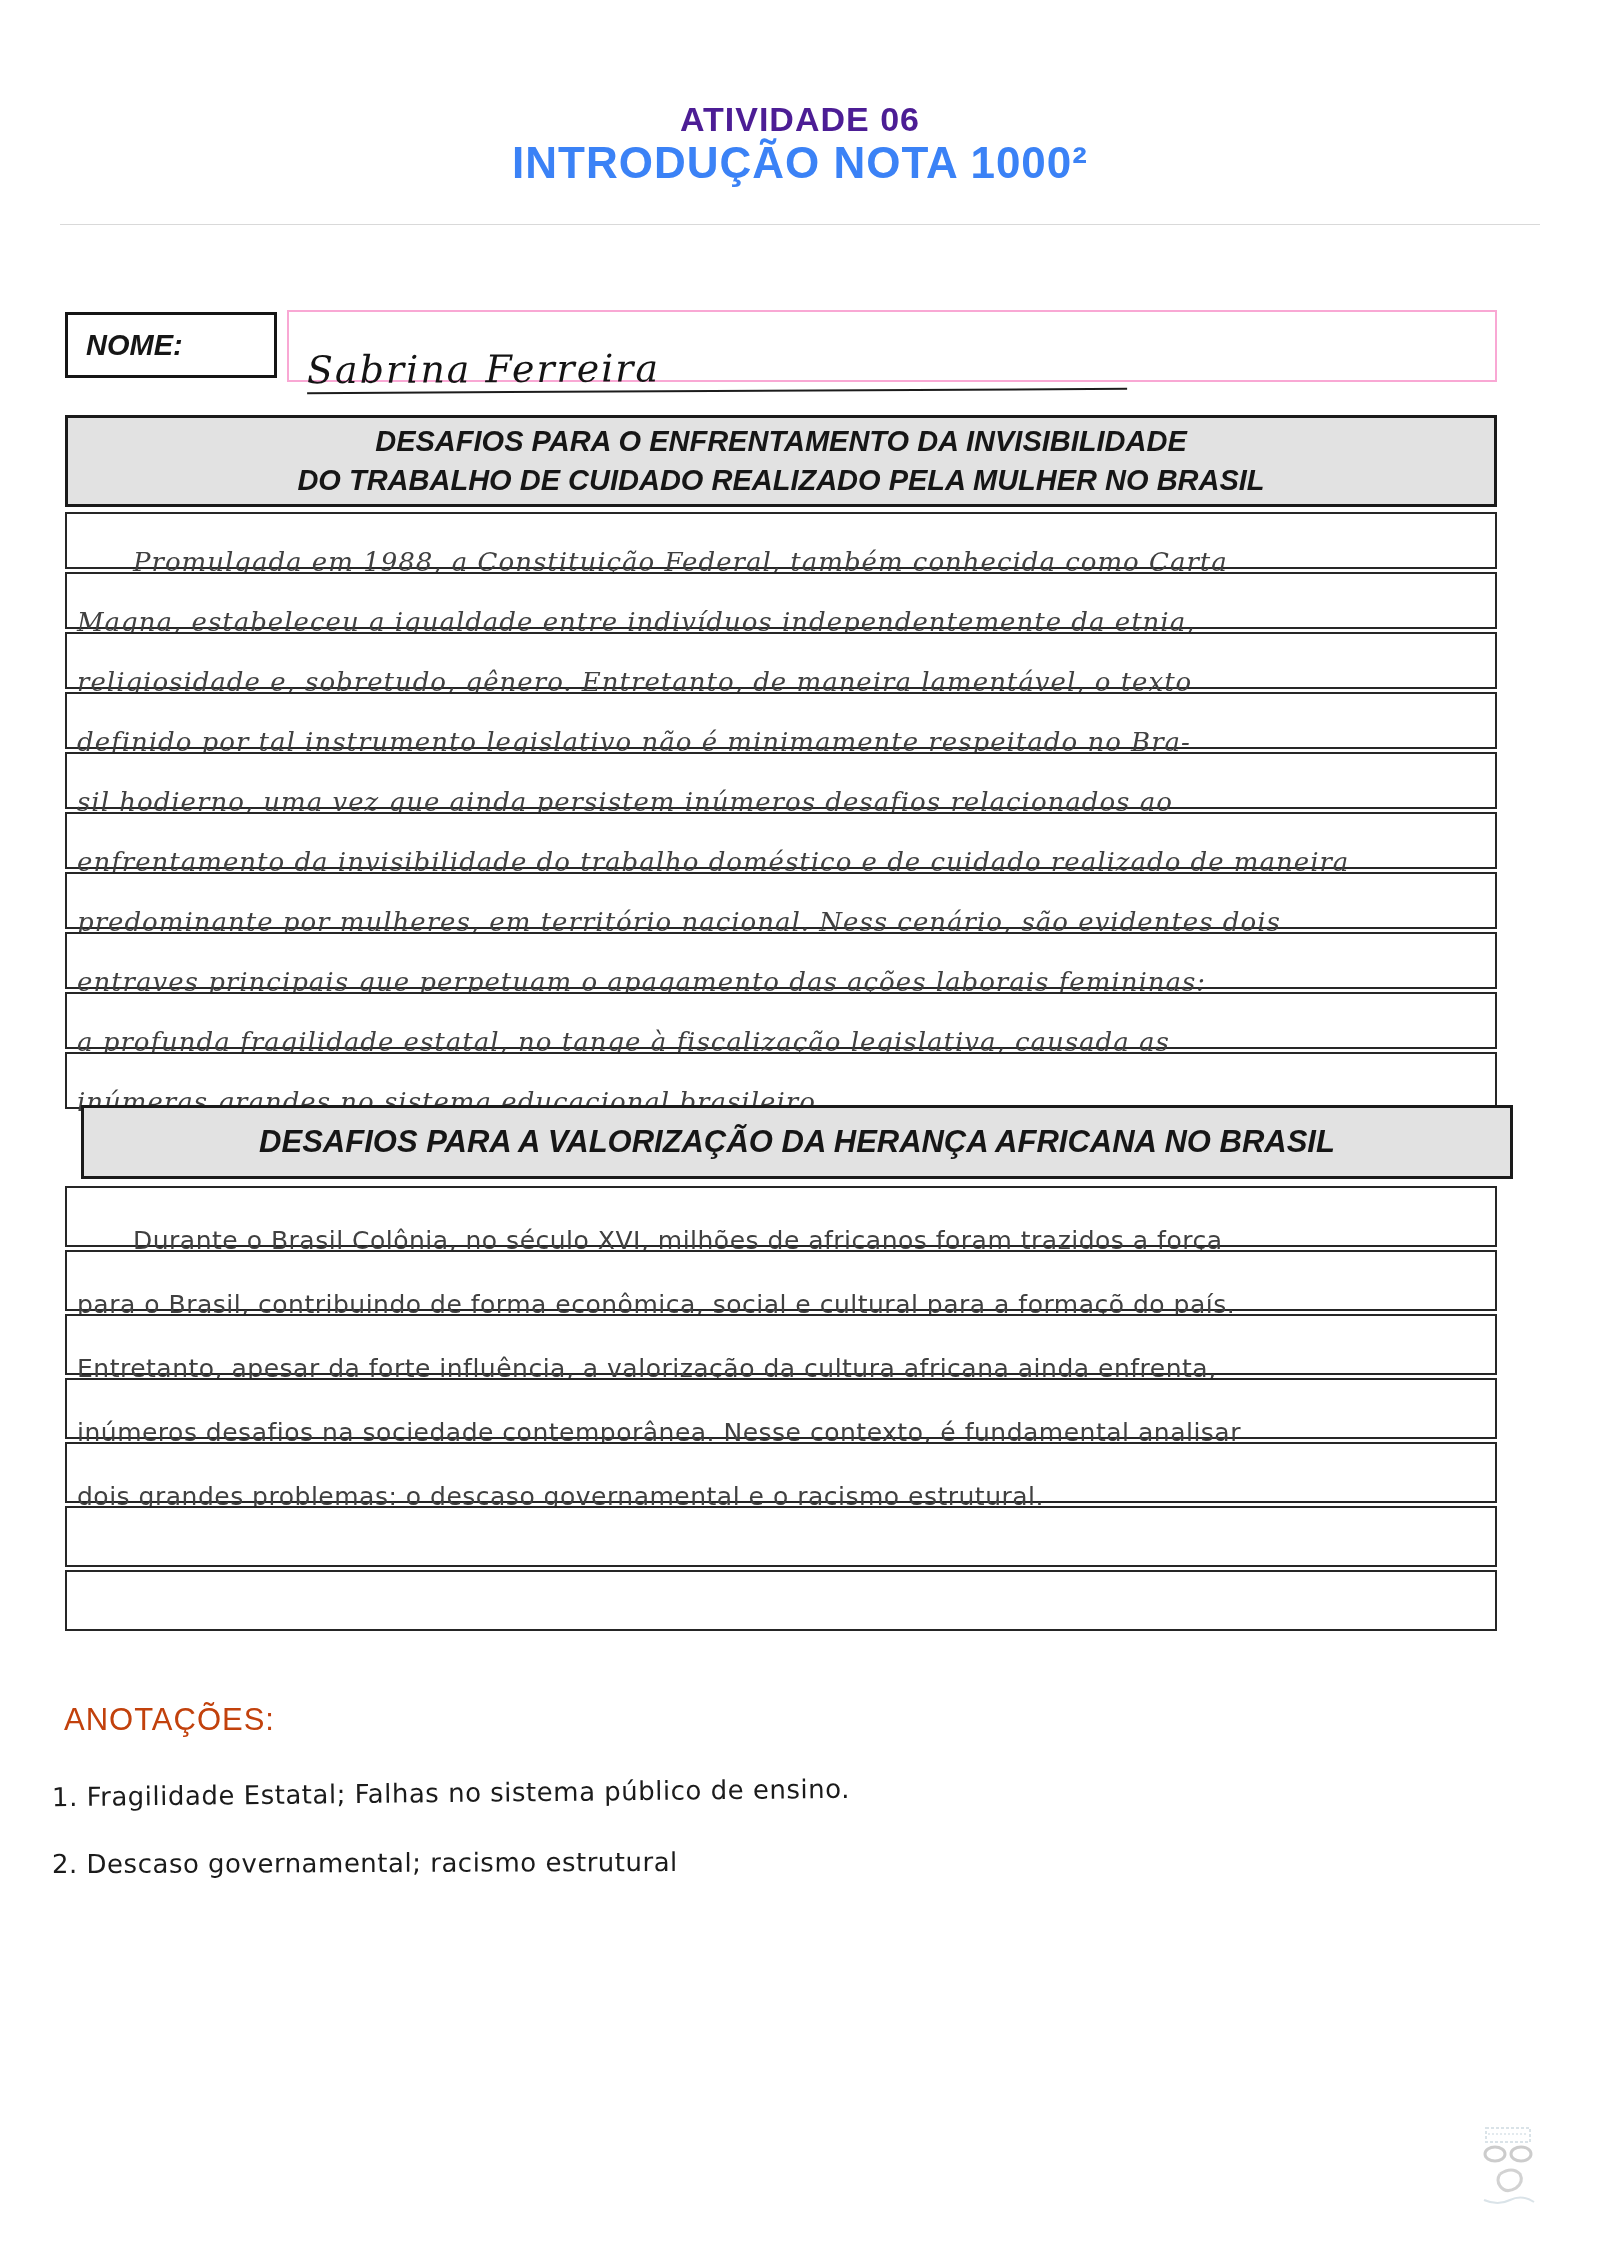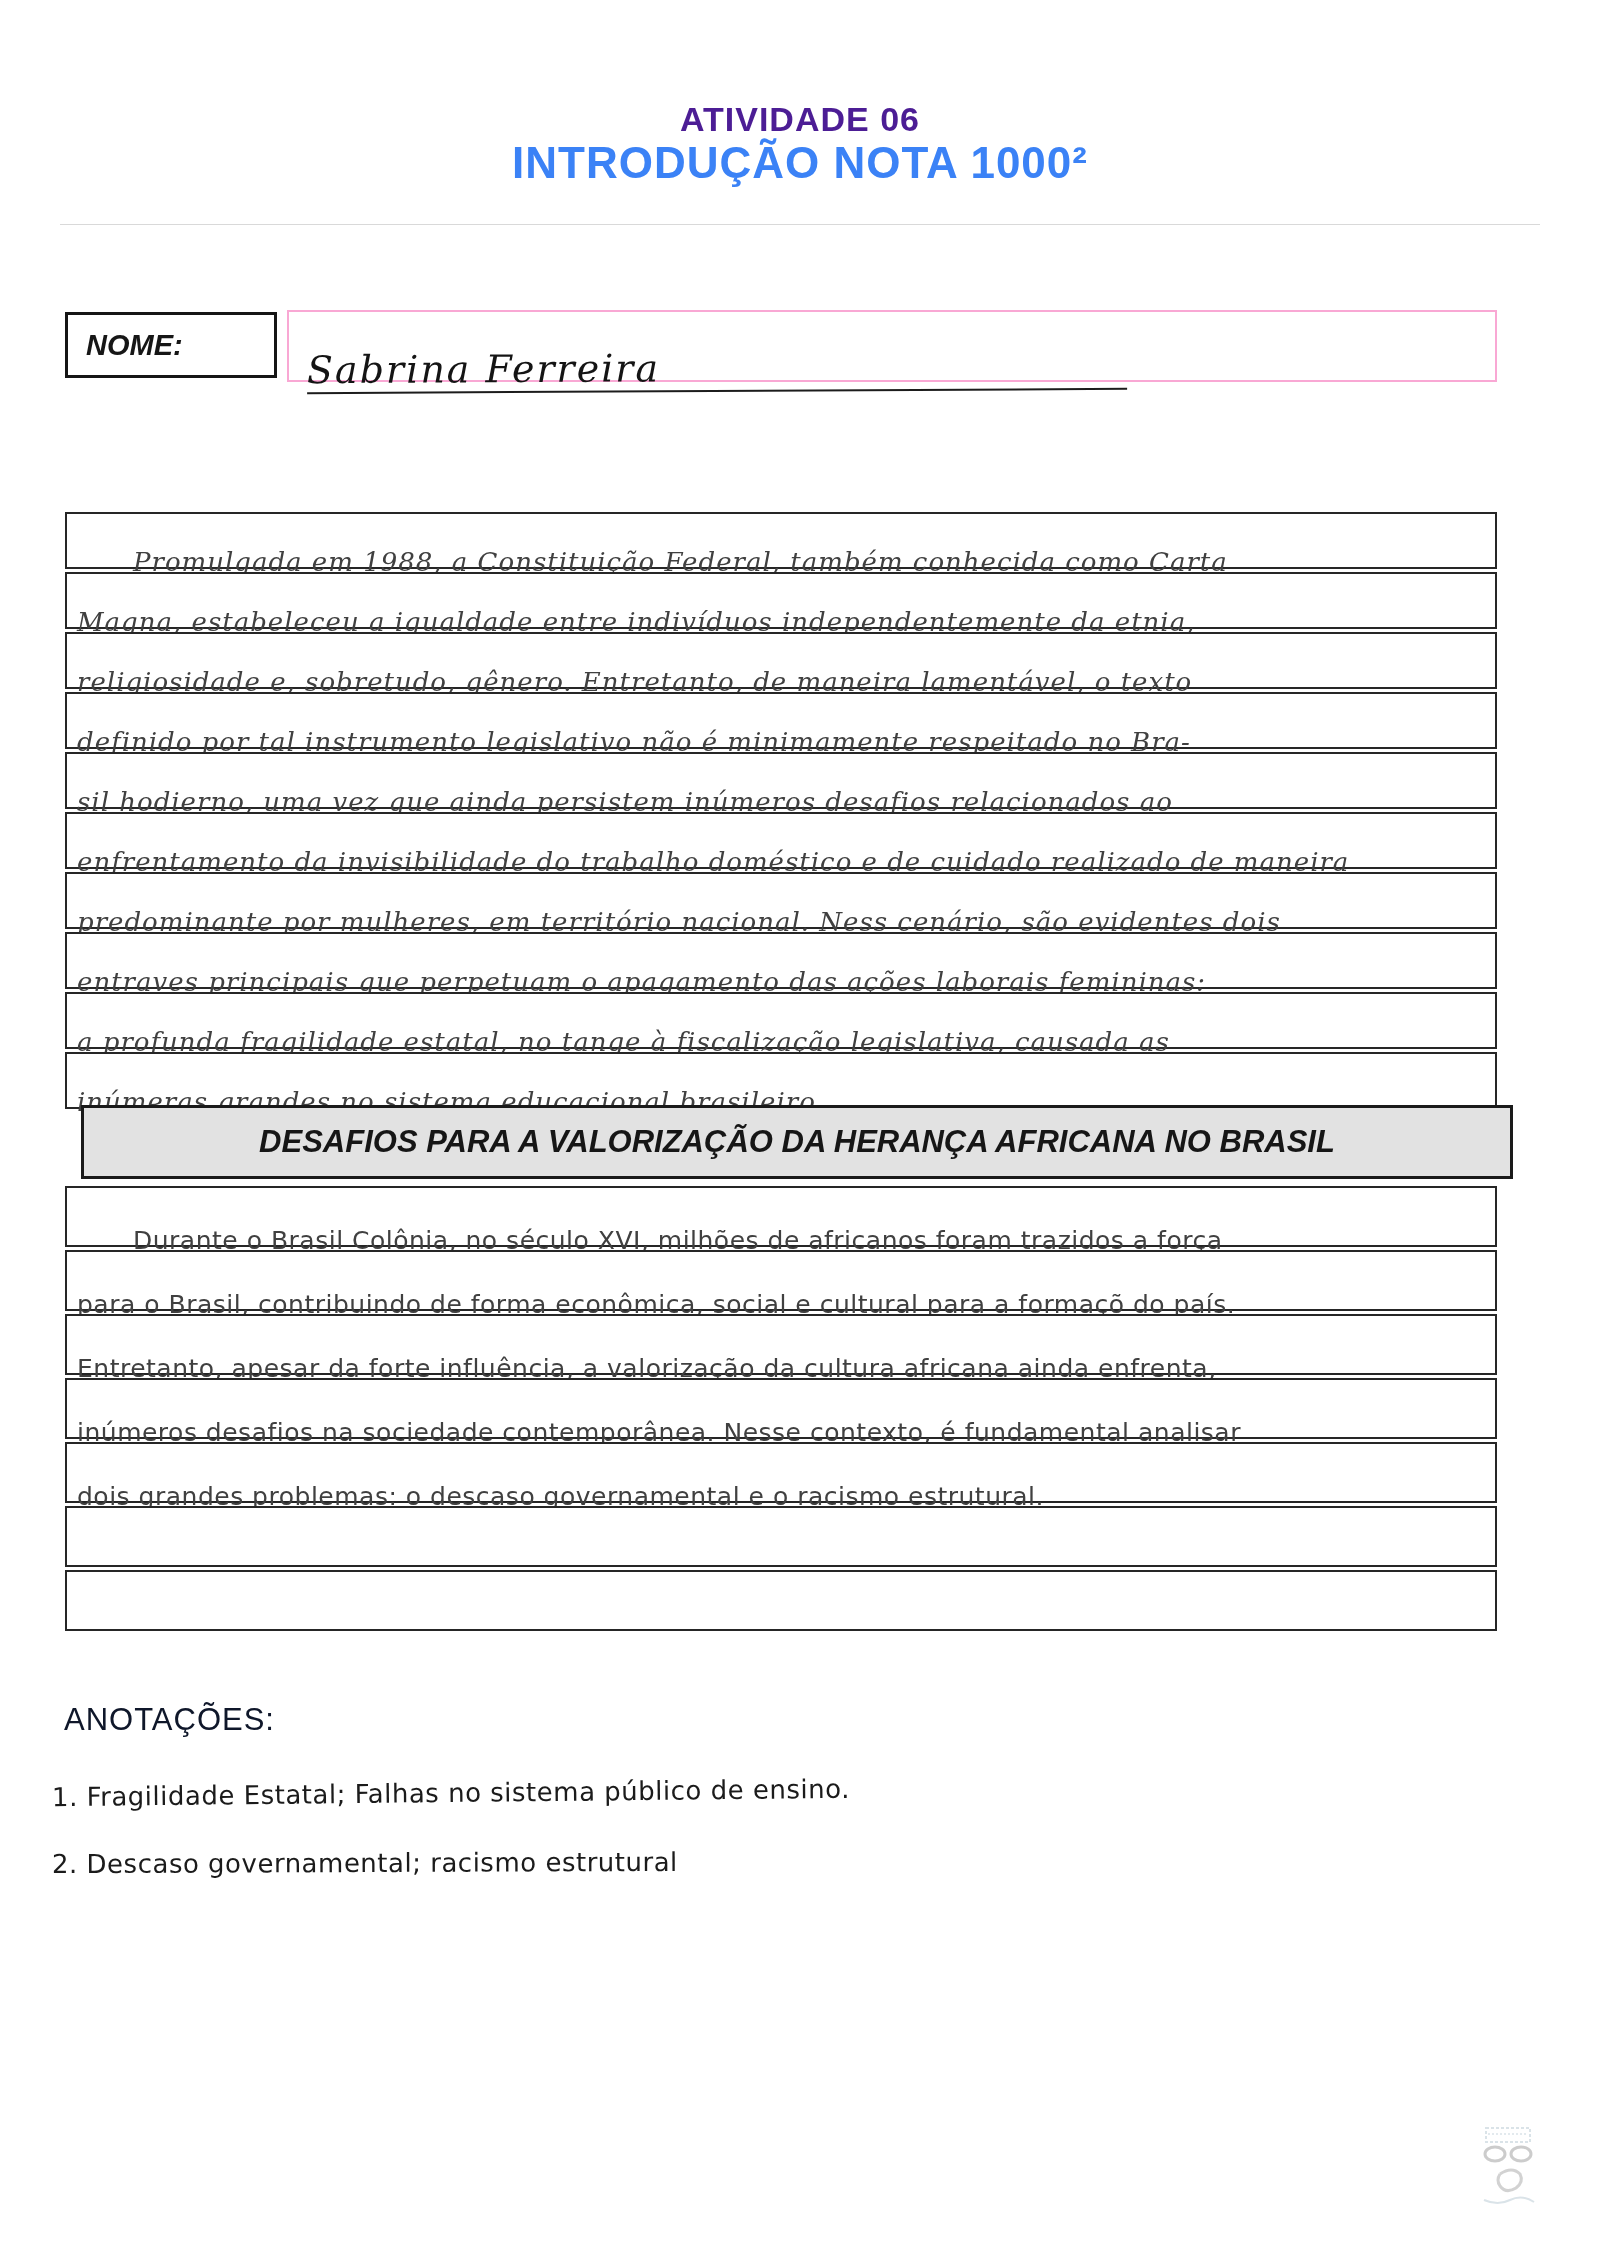--- a/index.html
+++ b/index.html
@@ -77,21 +77,21 @@
     font-size:26px;letter-spacing:1px;
   }
   .hand-print .w-text{
     font-family:"DejaVu Sans", sans-serif;
     font-size:25px;letter-spacing:0.5px;
   }
   .w-row.indent .w-text{left:66px;}
   
   .annotations-label{
     position:absolute;top:1702px;left:64px;
-    font-size:31px;font-weight:400;letter-spacing:1px;color:#0f172a;
+    font-size:31px;font-weight:400;letter-spacing:1px;color:#c2410c;
   }
   .note{
     position:absolute;left:52px;
     font-family:"DejaVu Sans", sans-serif;
     font-size:26px;color:#1b1b1b;letter-spacing:0.5px;white-space:nowrap;
   }
   .note-1{top:1778px;transform:rotate(-0.6deg);}
   .note-2{top:1848px;transform:rotate(-0.2deg);}
   
   .stamp{
@@ -108,20 +108,24 @@
   <div class="main-title">INTRODUÇÃO NOTA 1000²</div>
   <div class="header-divider"></div>
 
   <div class="name-row">
     <div class="name-label-box">NOME:</div>
     <div class="name-value-box">
       <div class="name-value">Sabrina Ferreira</div>
     </div>
   </div>
 
+  <div class="section-bar bar-1">
+    <div class="bar-line">DESAFIOS PARA O ENFRENTAMENTO DA INVISIBILIDADE</div>
+    <div class="bar-line">DO TRABALHO DE CUIDADO REALIZADO PELA MULHER NO BRASIL</div>
+  </div>
 
   <div class="rows rows-1 hand-cursive">
     <div class="w-row indent">
         <span class="w-text">Promulgada em 1988, a Constituição Federal, também conhecida como Carta</span>
       </div>
     <div class="w-row">
         <span class="w-text">Magna, estabeleceu a igualdade entre indivíduos independentemente da etnia,</span>
       </div>
     <div class="w-row">
         <span class="w-text">religiosidade e, sobretudo, gênero. Entretanto, de maneira lamentável, o texto</span>

